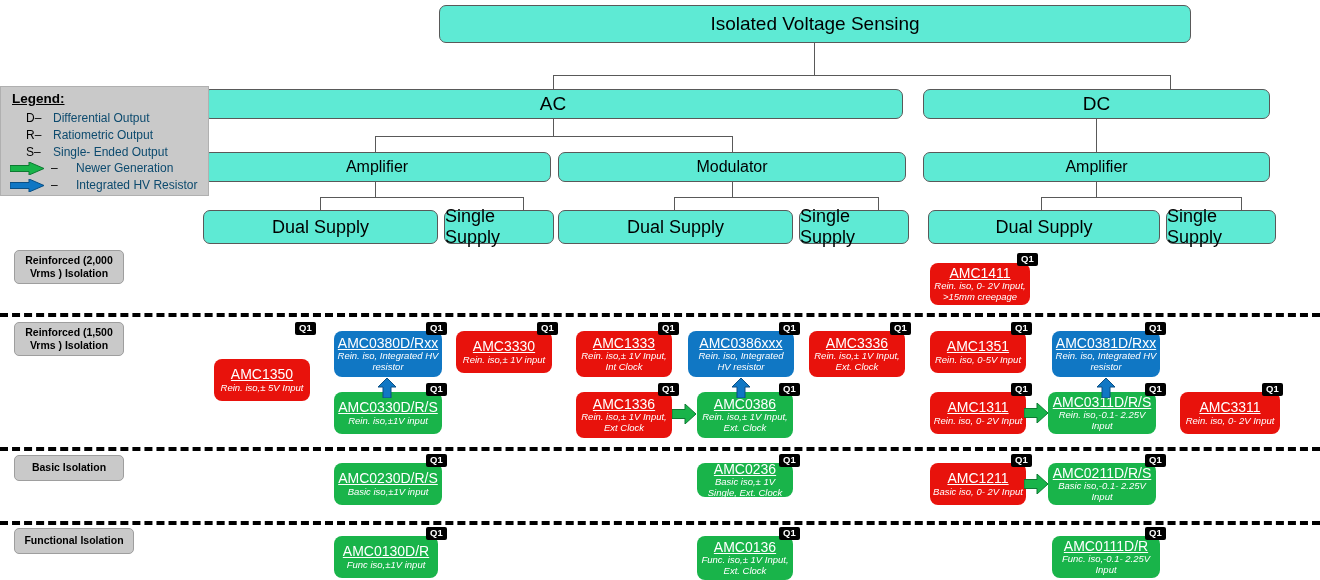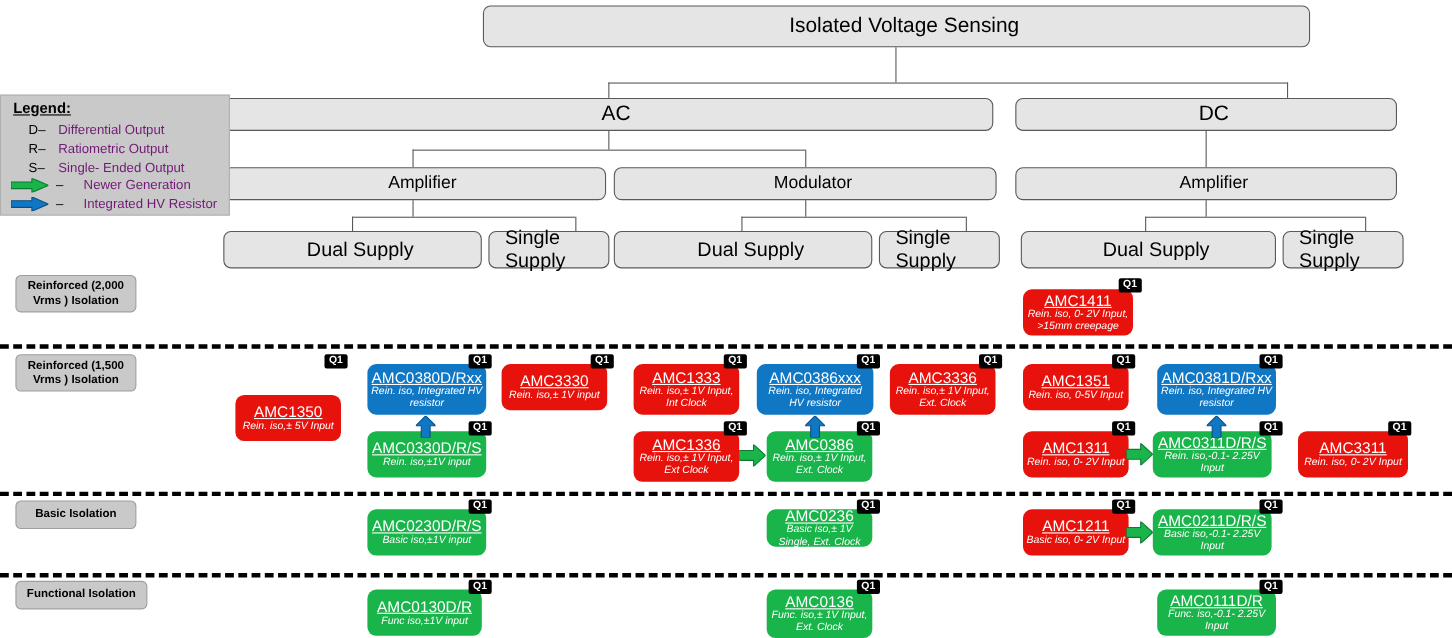--- a/index.html
+++ b/index.html
@@ -2,40 +2,40 @@
 <html><head>
 <meta charset="utf-8">
 <style>
   html,body{margin:0;padding:0;background:#ffffff;}
   body{width:1320px;height:580px;position:relative;overflow:hidden;
        font-family:"Liberation Sans","DejaVu Sans",sans-serif;}
 
   .canvas{position:absolute;left:0;top:0;width:1320px;height:580px;}
 
   
-  .hbox{position:absolute;box-sizing:border-box;background:#e5e5e5;
+  .hbox{position:absolute;box-sizing:border-box;background:#5eead4;
         border:1.3px solid #595959;border-radius:7px;
         display:flex;align-items:center;justify-content:center;
-        color:#000;z-index:6;padding-left:14px;}
+        color:#000;z-index:6;}
   .hbox.l1{font-size:19px;}
   .hbox.l2{font-size:19px;}
   .hbox.l3{font-size:16px;}
   .hbox.l4{font-size:18px;}
 
   
   .ln{position:absolute;background:#595959;z-index:2;}
   .lnv{width:1.3px;}
   .lnh{height:1.3px;}
 
   
   .legend{position:absolute;left:0;top:86px;width:207px;height:108px;
           background:#c9c9c9;border:1px solid #b0b0b0;z-index:9;}
   .legend .ttl{position:absolute;left:11px;top:4px;font-size:13.5px;font-weight:bold;
                color:#000;text-decoration:underline;}
-  .legend .row{position:absolute;font-size:12px;color:#701a75;white-space:nowrap;}
+  .legend .row{position:absolute;font-size:12px;color:#0c4a6e;white-space:nowrap;}
   .legend .k{position:absolute;font-size:12px;color:#000;}
 
   
   .larrow{position:absolute;width:34px;height:13px;}
 
   
   .band{position:absolute;background:#c9c9c9;border:1px solid #9e9e9e;border-radius:5px;
         display:flex;align-items:center;justify-content:center;text-align:center;
         font-size:10.5px;font-weight:bold;color:#000;line-height:1.25;z-index:5;}
 

